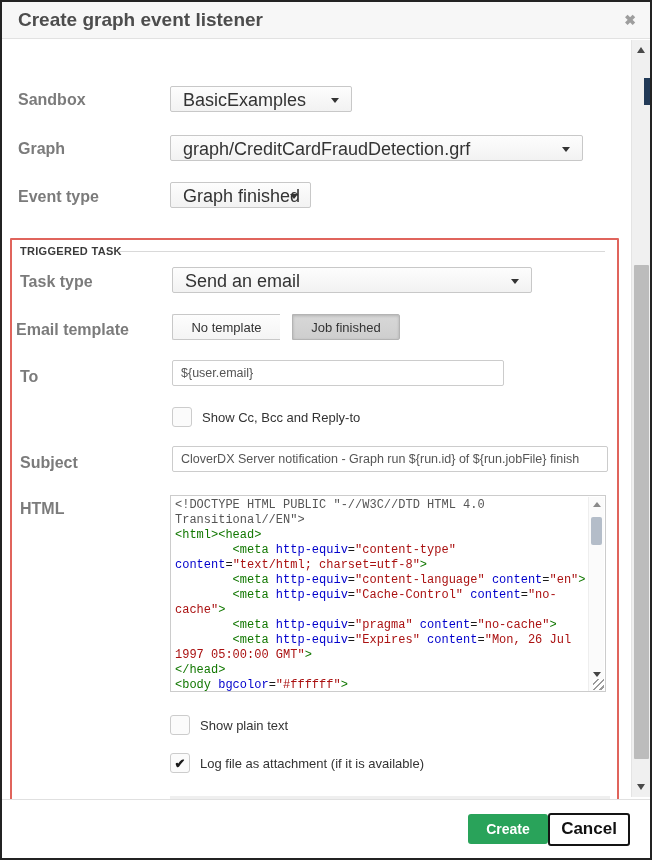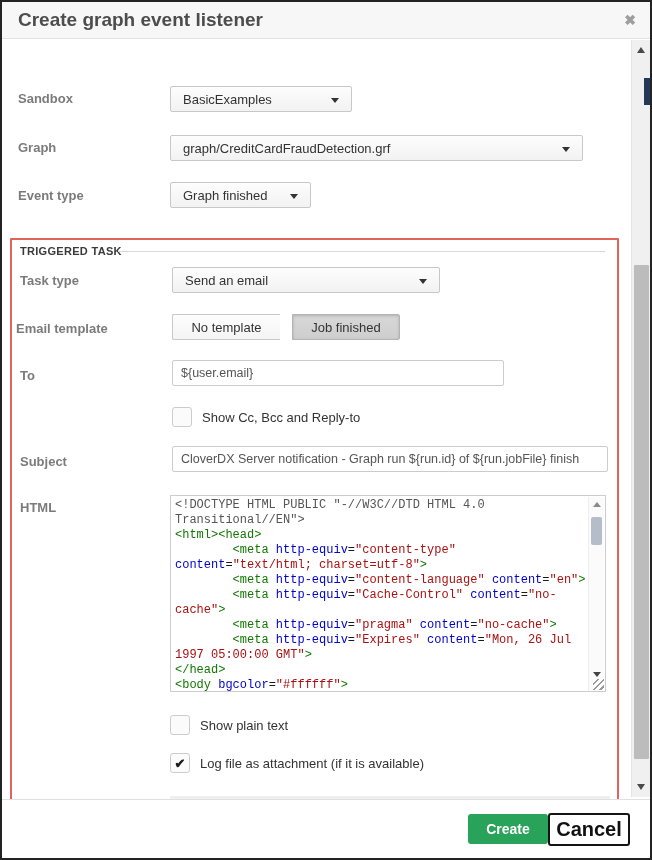--- a/index.html
+++ b/index.html
@@ -17,26 +17,26 @@
     background:#f7f7f7; border-bottom:1px solid #e2e2e2;
     display:flex; align-items:center; justify-content:space-between;
     padding:0 14px 0 16px;
   }
   .titlebar .title { font-size:19px; font-weight:bold; color:#4d4d4d; }
   .titlebar .close { font-size:14px; font-weight:bold; color:#9e9e9e; cursor:pointer; }
 
   
   .body { position:absolute; left:0; top:38px; width:648px; height:757px; background:#fff; }
 
-  .row-label { position:absolute; font-size:13px; font-weight:bold; color:#7b7b7b; }
+  .row-label { position:absolute; font-size:16px; font-weight:bold; color:#7b7b7b; }
 
   .select {
     position:absolute; height:26px; border:1px solid #c8c8c8; border-radius:2px;
     background:linear-gradient(#fdfdfd,#f2f2f2);
-    display:flex; align-items:center; font-size:13px; color:#333;
+    display:flex; align-items:flex-end; font-size:18px; color:#333;
     padding:0 26px 0 12px; cursor:pointer; white-space:nowrap; overflow:hidden;
   }
   .select .caret {
     position:absolute; right:12px; top:11px; width:0; height:0;
     border-left:4px solid transparent; border-right:4px solid transparent;
     border-top:5px solid #333;
   }
 
   .tinput {
     position:absolute; height:26px; border:1px solid #ccc; border-radius:2px;
@@ -128,21 +128,21 @@
     position:absolute; left:0; bottom:0; width:648px; height:59px;
     background:#fff; border-top:1px solid #e0e0e0;
     display:flex; align-items:center; justify-content:flex-end; padding-right:20px;
   }
   .btn-create {
     width:80px; height:30px; background:#29a35a; color:#fff; border:none; border-radius:3px;
     font-family:"Liberation Sans", sans-serif; font-size:14px; font-weight:bold; cursor:pointer;
   }
   .btn-cancel {
     width:82px; height:33px; background:#fff; color:#111; border:2px solid #141414; border-radius:3px;
-    font-family:"Liberation Sans", sans-serif; font-size:20px; font-weight:bold; cursor:pointer;
+    font-family:"Liberation Sans", sans-serif; font-size:17px; font-weight:bold; cursor:pointer;
   }
 </style>
 </head>
 <body>
 
 <div class="dialog">
 
   <div class="titlebar">
     <span class="title">Create graph event listener</span>
     <span class="close">✖</span>
@@ -166,21 +166,21 @@
     <div class="select" style="left:168px; top:142px; width:141px;">
       <span>Graph finished</span>
       <span class="caret"></span>
     </div>
 
     <div class="fieldset">
       <span class="legend">TRIGGERED TASK</span>
       <div class="legend-line"></div>
 
       <span class="row-label" style="left:8px; top:33px;">Task type</span>
-      <div class="select" style="left:160px; top:27px; width:268px;">
+      <div class="select" style="left:160px; top:27px; width:360px;">
         <span>Send an email</span>
         <span class="caret"></span>
       </div>
 
       <span class="row-label" style="left:4px; top:81px;">Email template</span>
       <div class="toggle" style="left:160px; top:74px;gap:12px;" id="template-toggle">
           <div class="seg">No template</div>
           <div class="seg selected">Job finished</div>
         </div>
 

